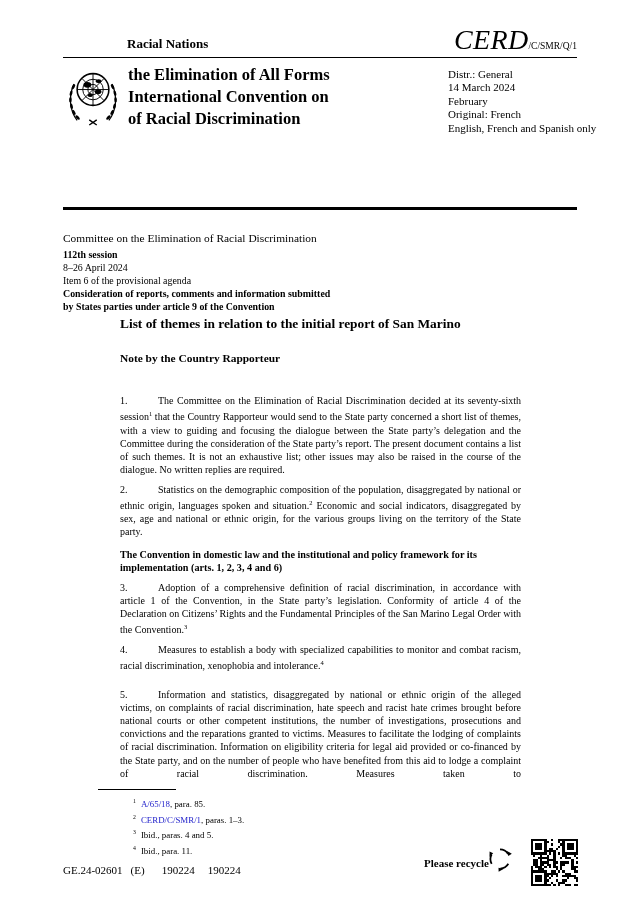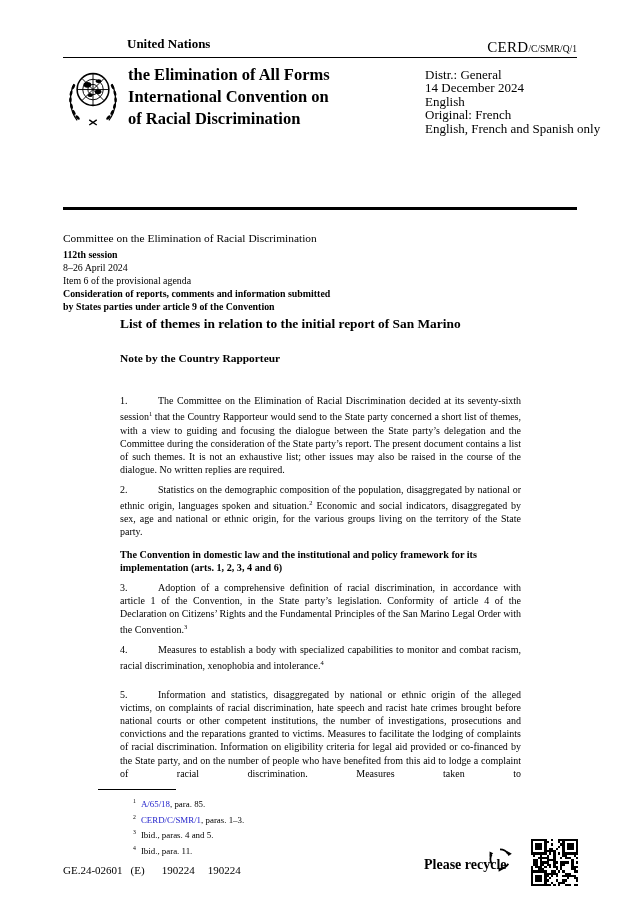--- a/index.html
+++ b/index.html
@@ -3,27 +3,27 @@
 <meta charset="utf-8">
 <style>
   html,body{margin:0;padding:0;background:#fff;}
   .page{position:relative;width:640px;height:905px;background:#fff;color:#000;
         font-family:"Liberation Serif","DejaVu Serif",serif;overflow:hidden;}
 
   
   .header-top{position:absolute;left:63px;right:63px;top:28px;height:29px;border-bottom:1px solid #000;}
   .un-label{position:absolute;left:64px;bottom:5px;font-size:13px;font-weight:bold;}
   .doc-symbol{position:absolute;right:0;bottom:1px;white-space:nowrap;}
-  .doc-symbol .big{font-size:15px;letter-spacing:.3px;}
+  .doc-symbol .big{font-size:28px;letter-spacing:.3px;font-style:italic;}
   .doc-symbol .small{font-size:9.5px;}
 
   
   .emblem{position:absolute;left:65px;top:65px;}
   .conv-title{position:absolute;left:128px;top:64px;font-size:16.5px;font-weight:bold;line-height:22px;}
-  .hinfo{position:absolute;left:425px;top:68px;font-size:13px;line-height:13.4px;}
+  .hinfo{position:absolute;left:448px;top:68px;font-size:11px;line-height:13.4px;}
 
   .rule-heavy{position:absolute;left:63px;right:63px;top:207px;border-top:3px solid #000;}
 
   
   .session{position:absolute;left:63px;top:220px;font-size:9.9px;line-height:13px;}
   .session .committee{font-size:11.4px;font-weight:normal;margin:12px 0 3px;}
   .session .bold{font-weight:bold;}
 
   
   .body-col{position:absolute;left:120px;width:401px;top:316px;}
@@ -41,31 +41,31 @@
   .fn-sep{margin-left:35px;width:78px;border-top:1px solid #000;margin-bottom:5px;}
   .fn-row{margin-left:70px;}
   .fn-row sup{margin-right:5px;}
   a.fn-link{color:#2323cb;text-decoration:none;}
 
   
   .footer-code{position:absolute;left:63px;top:864px;font-size:11px;white-space:nowrap;}
   .footer-code .e{margin-left:8px;}
   .footer-code .s1{margin-left:17px;}
   .footer-code .s2{margin-left:13px;}
-  .recycle{position:absolute;left:424px;top:857px;font-weight:bold;font-size:14px;}
+  .recycle{position:absolute;left:424px;top:857px;font-weight:bold;font-size:11px;}
   .recycle-ic{position:absolute;left:486px;top:845px;}
   .qr{position:absolute;left:531px;top:839px;width:47px;height:47px;}
 </style>
 </head>
 <body>
 
 <div class="page">
 
   <div class="header-top">
-    <span class="un-label">United Nations</span>
+    <span class="un-label">Racial Nations</span>
     <span class="doc-symbol"><span class="big">CERD</span><span class="small">/C/SMR/Q/1</span></span>
   </div>
 
   <div class="emblem">
     <svg width="56" height="64" viewBox="0 0 60 66" aria-hidden="true">
       <g stroke="#000" fill="none">
         <circle cx="30" cy="25" r="17" stroke-width="1.7"></circle>
         <circle cx="30" cy="25" r="11" stroke-width="1"></circle>
         <circle cx="30" cy="25" r="5.5" stroke-width="1"></circle>
         <path d="M13 25 H47 M30 8 V42 M18 13 L42 37 M42 13 L18 37" stroke-width="1"></path>
@@ -99,22 +99,22 @@
   </div>
 
   <div class="conv-title">
     <div>the Elimination of All Forms</div>
     <div>International Convention on</div>
     <div>of Racial Discrimination</div>
   </div>
 
   <div class="hinfo">
     <div>Distr.: General</div>
-    <div>14 December 2024</div>
-    <div>English</div>
+    <div>14 March 2024</div>
+    <div>February</div>
     <div>Original: French</div>
     <div>English, French and Spanish only</div>
   </div>
 
   <div class="rule-heavy"></div>
 
   <div class="session">
     <div class="committee">Committee on the Elimination of Racial Discrimination</div>
     <div class="bold">112th session</div>
     <div>8–26 April 2024</div>

